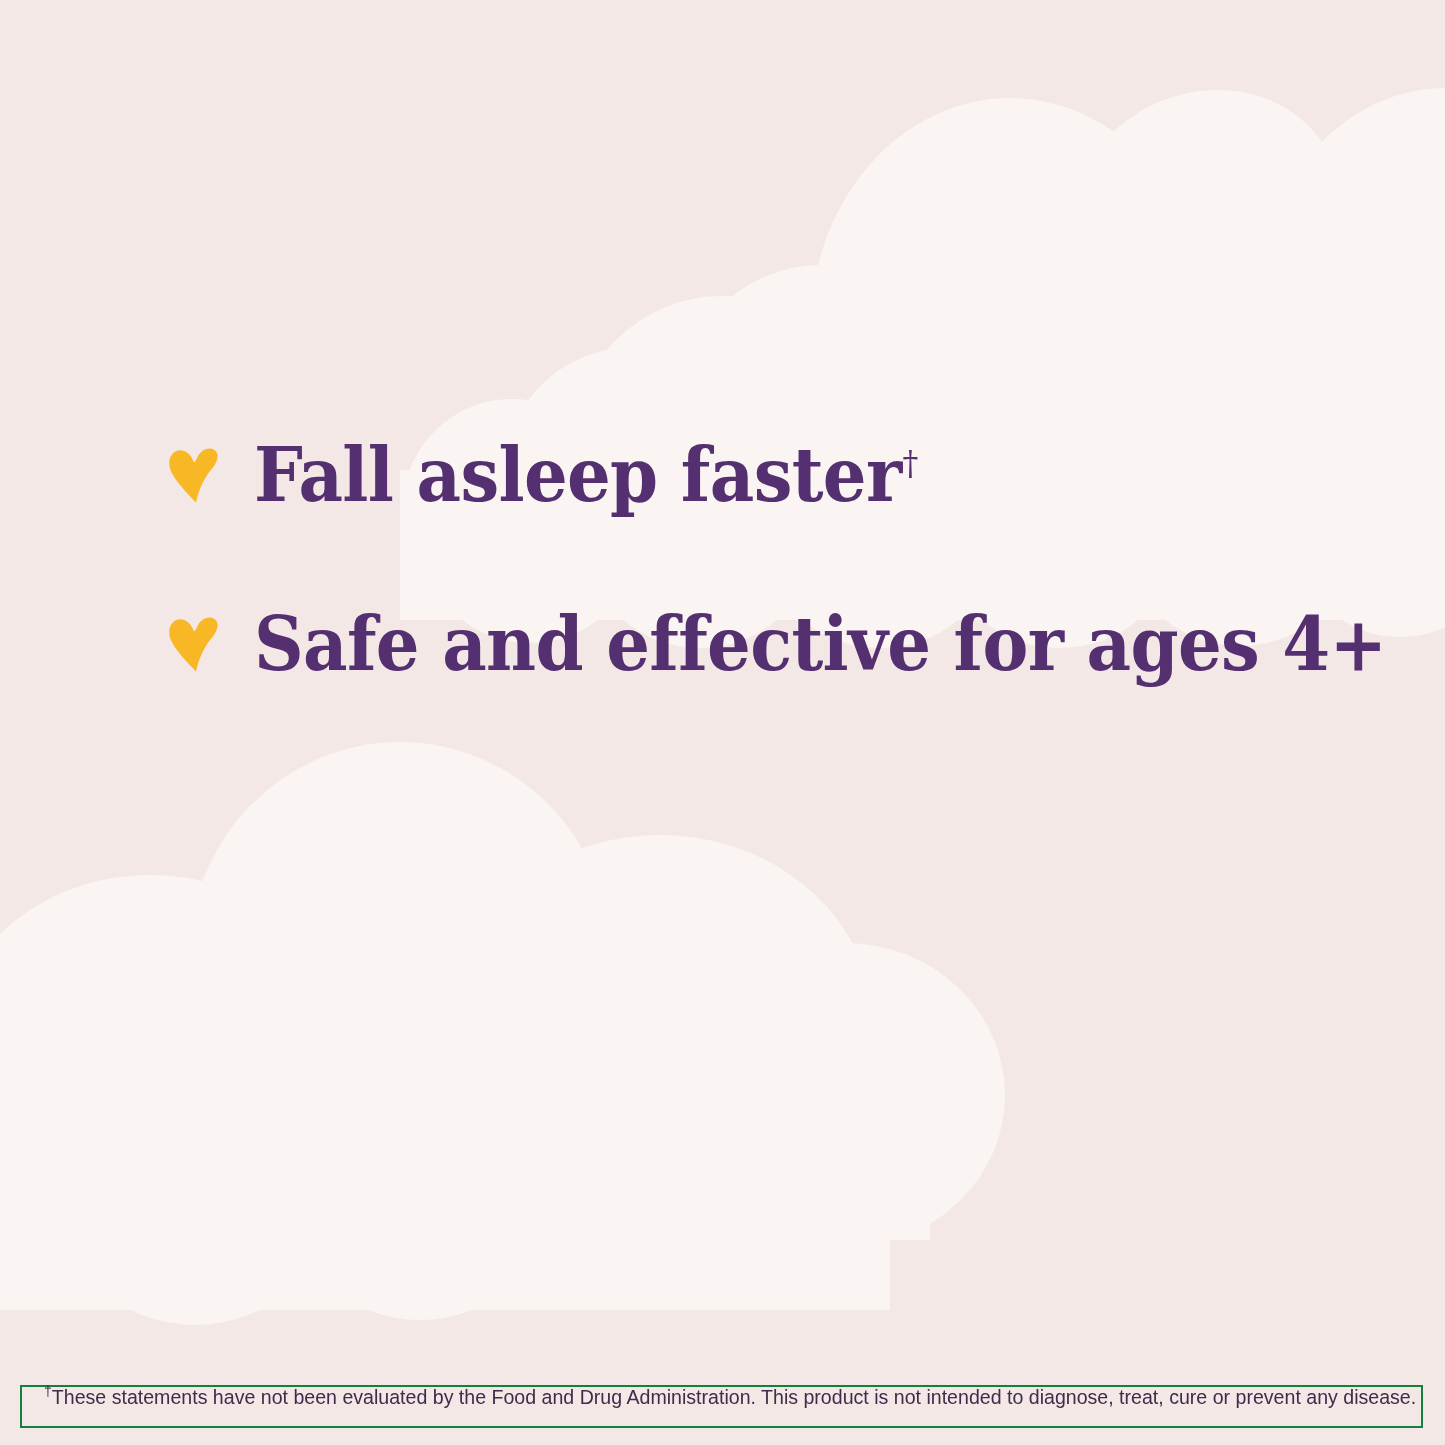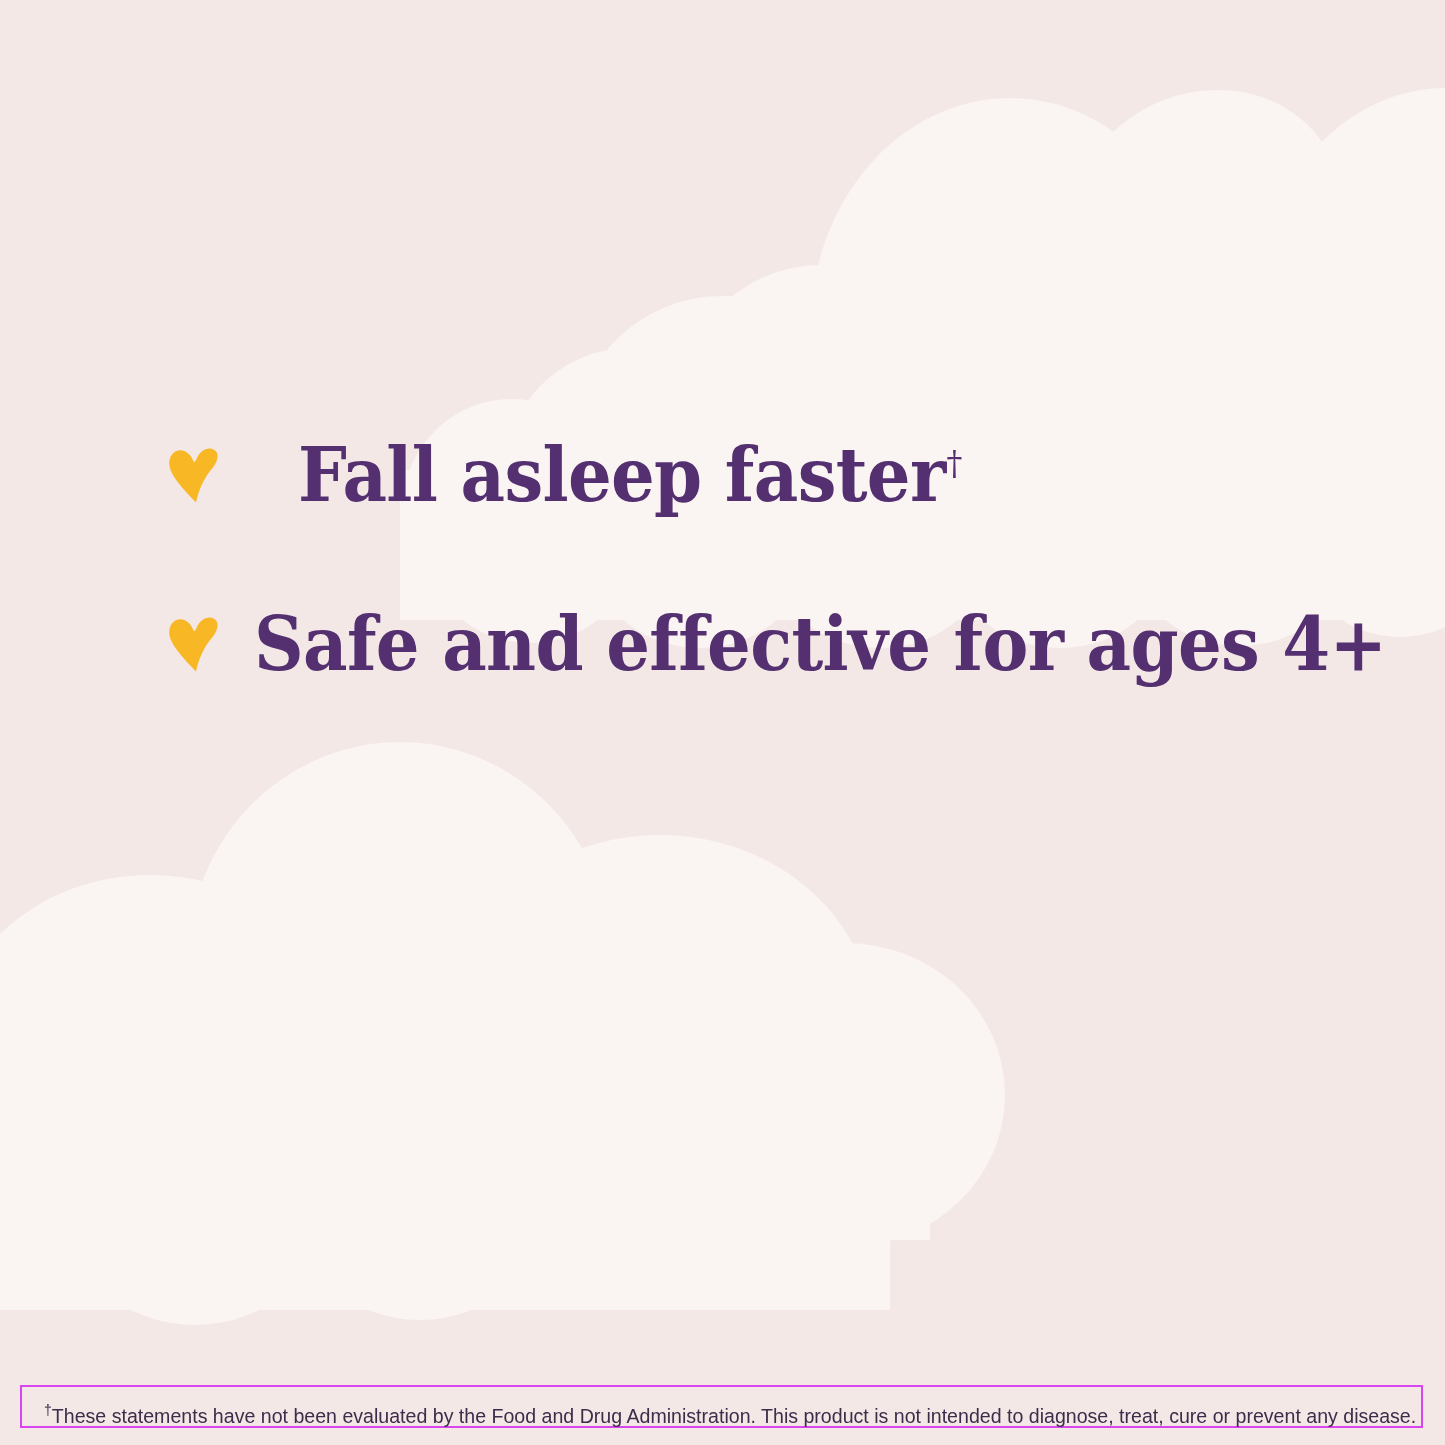--- a/index.html
+++ b/index.html
@@ -36,21 +36,21 @@
     height: 1445px;
     z-index: 5;
   }
   .benefit-row {
     position: absolute;
     left: 168px;
     display: flex;
     align-items: center;
     height: 96px;
   }
-  .benefit-row.row-0 { top: 427px; gap: 44px; }
+  .benefit-row.row-0 { top: 427px; }
   .benefit-row.row-1 { top: 596px; }
   .benefit-row.row-2 { top: 765px; }
 
   .heart-icon {
     width: 52px;
     height: 60px;
     flex: 0 0 52px;
     margin-right: 34px;
     display: block;
   }
@@ -76,24 +76,24 @@
     padding-left: 0.03em;
   }
 
   #disclaimer-box {
     position: absolute;
     left: 20px;
     top: 1385px;
     width: 1403px;
     height: 43px;
     box-sizing: border-box;
-    border: 2px solid #d946ef;
+    border: 2px solid #15803d;
     background: #F3E8E6;
     display: flex;
-    align-items: flex-end;
+    align-items: flex-start;
     z-index: 6;
   }
   #disclaimer-text {
     font-family: "Liberation Sans", sans-serif;
     font-size: 20.5px;
     color: #3F2B4A;
     white-space: nowrap;
     padding-left: 23px;
     transform: scaleX(0.955);
     transform-origin: left center;

